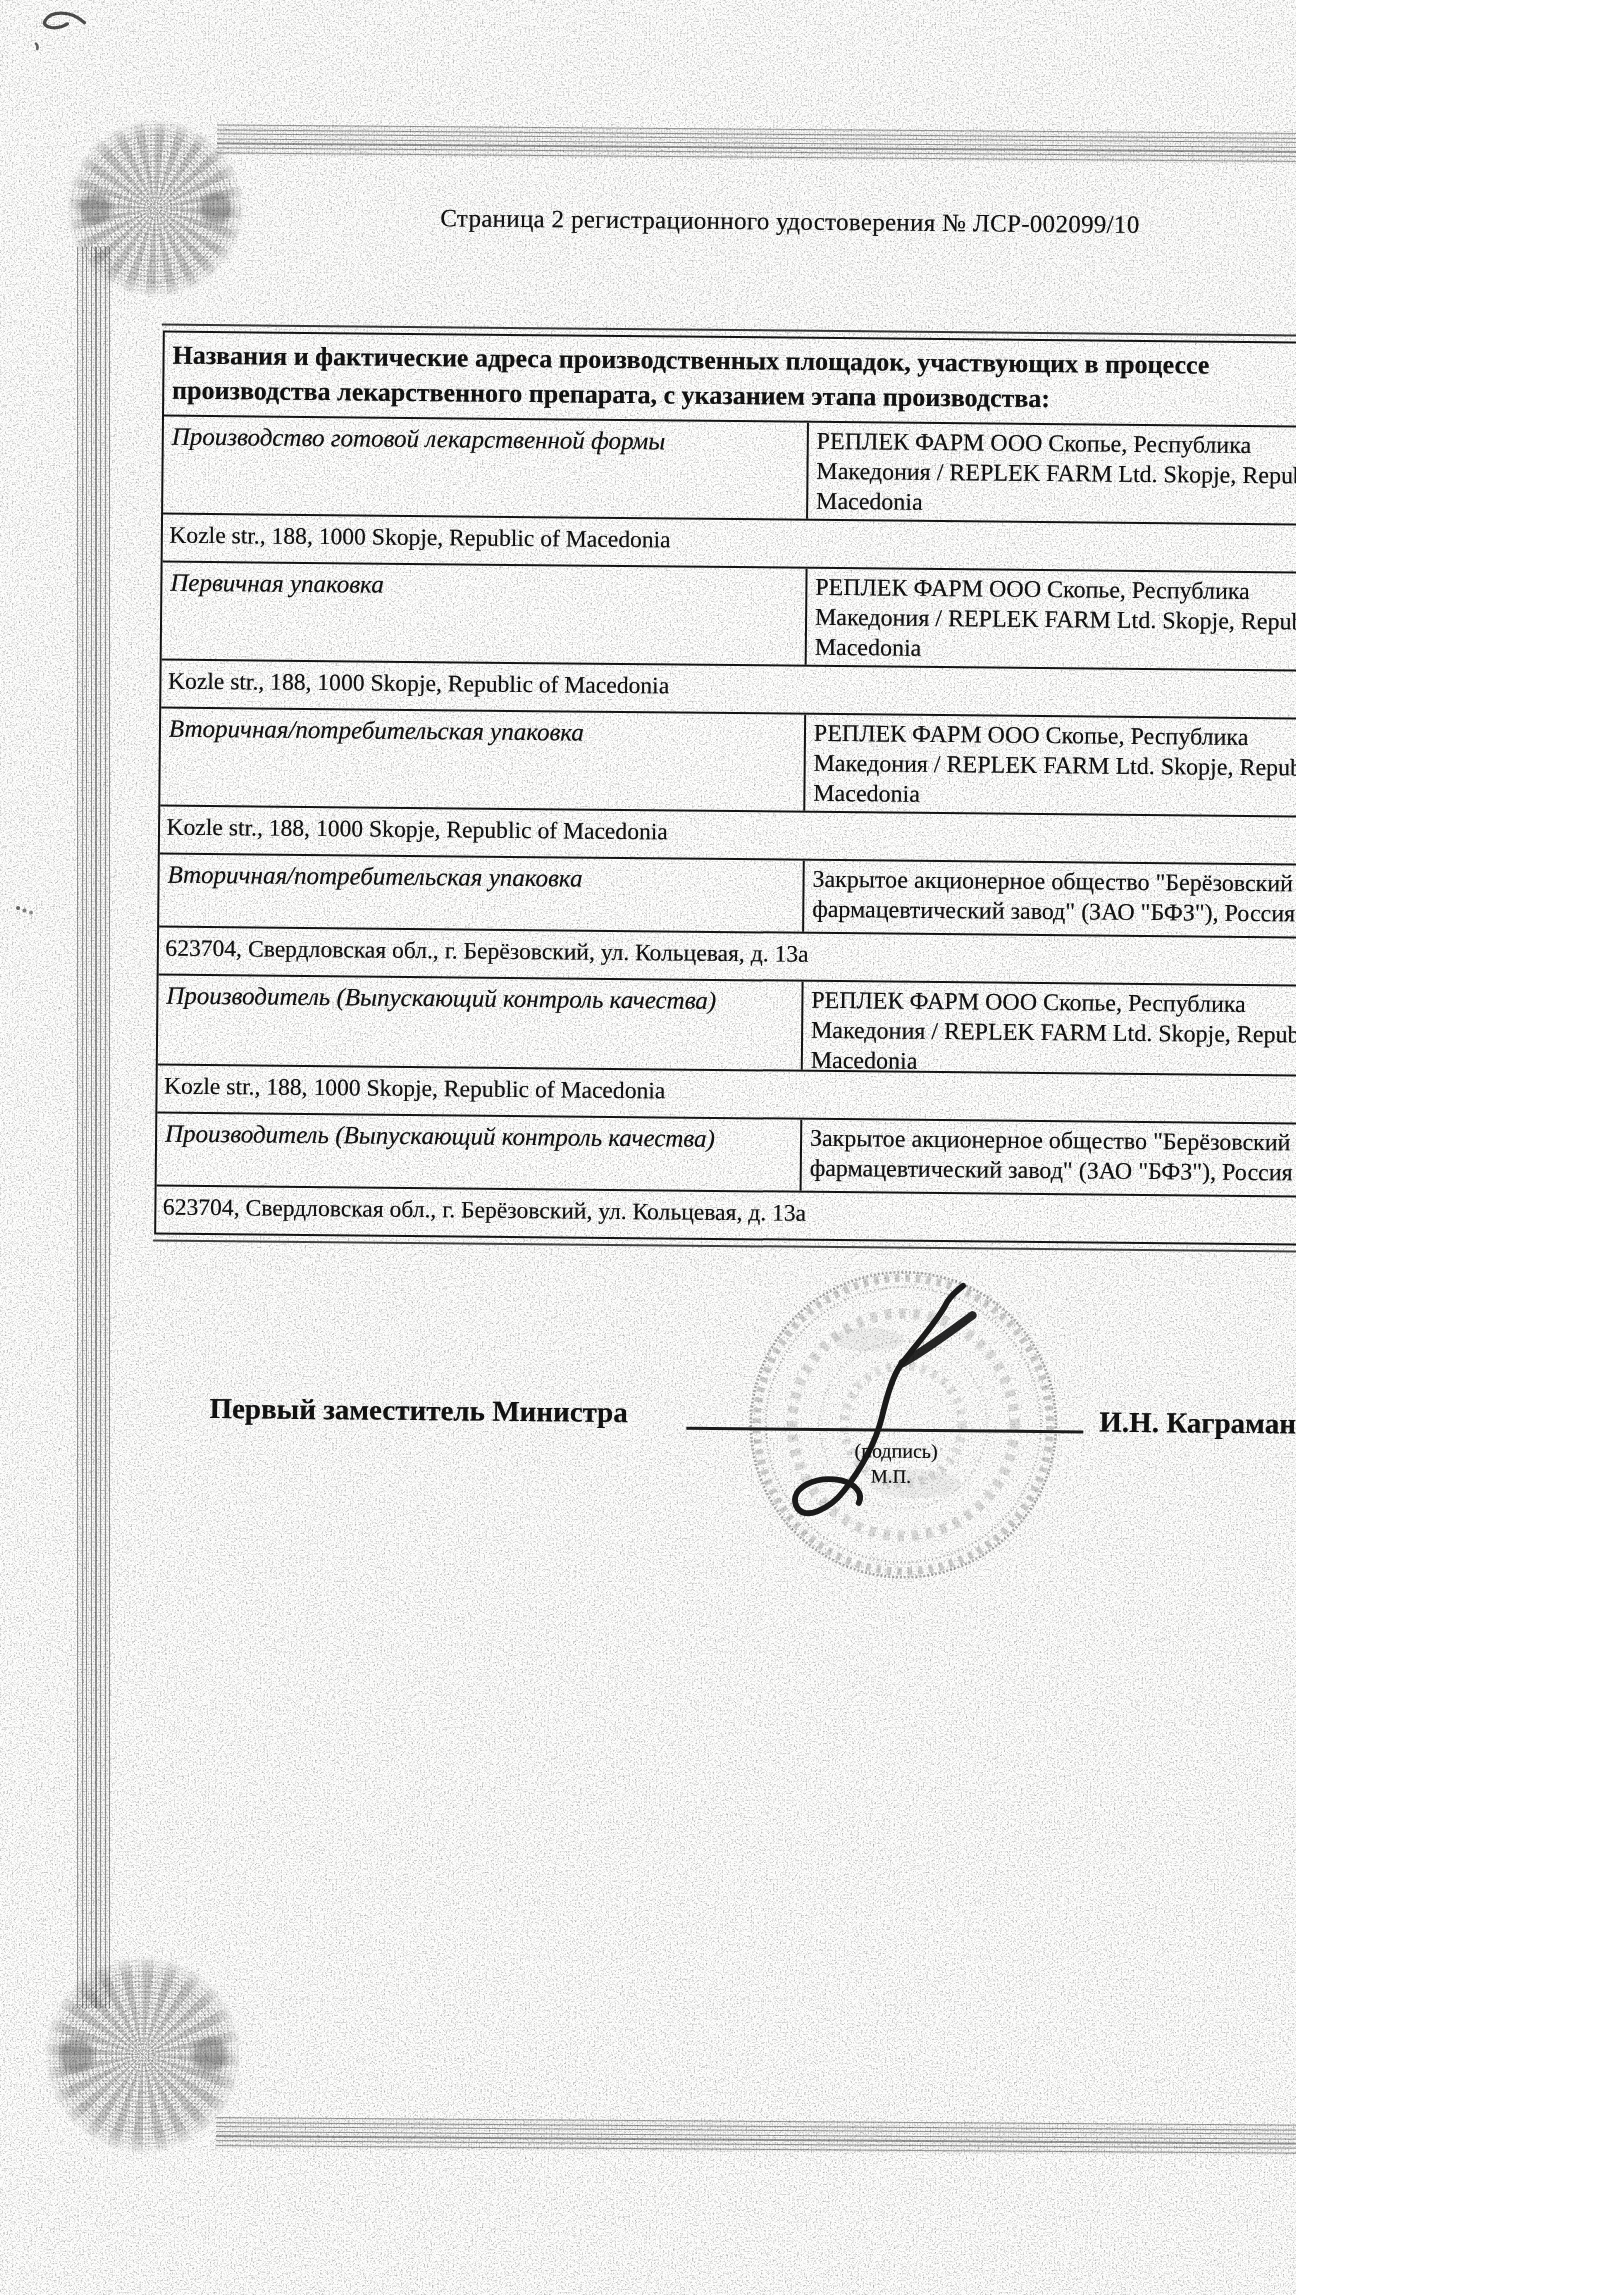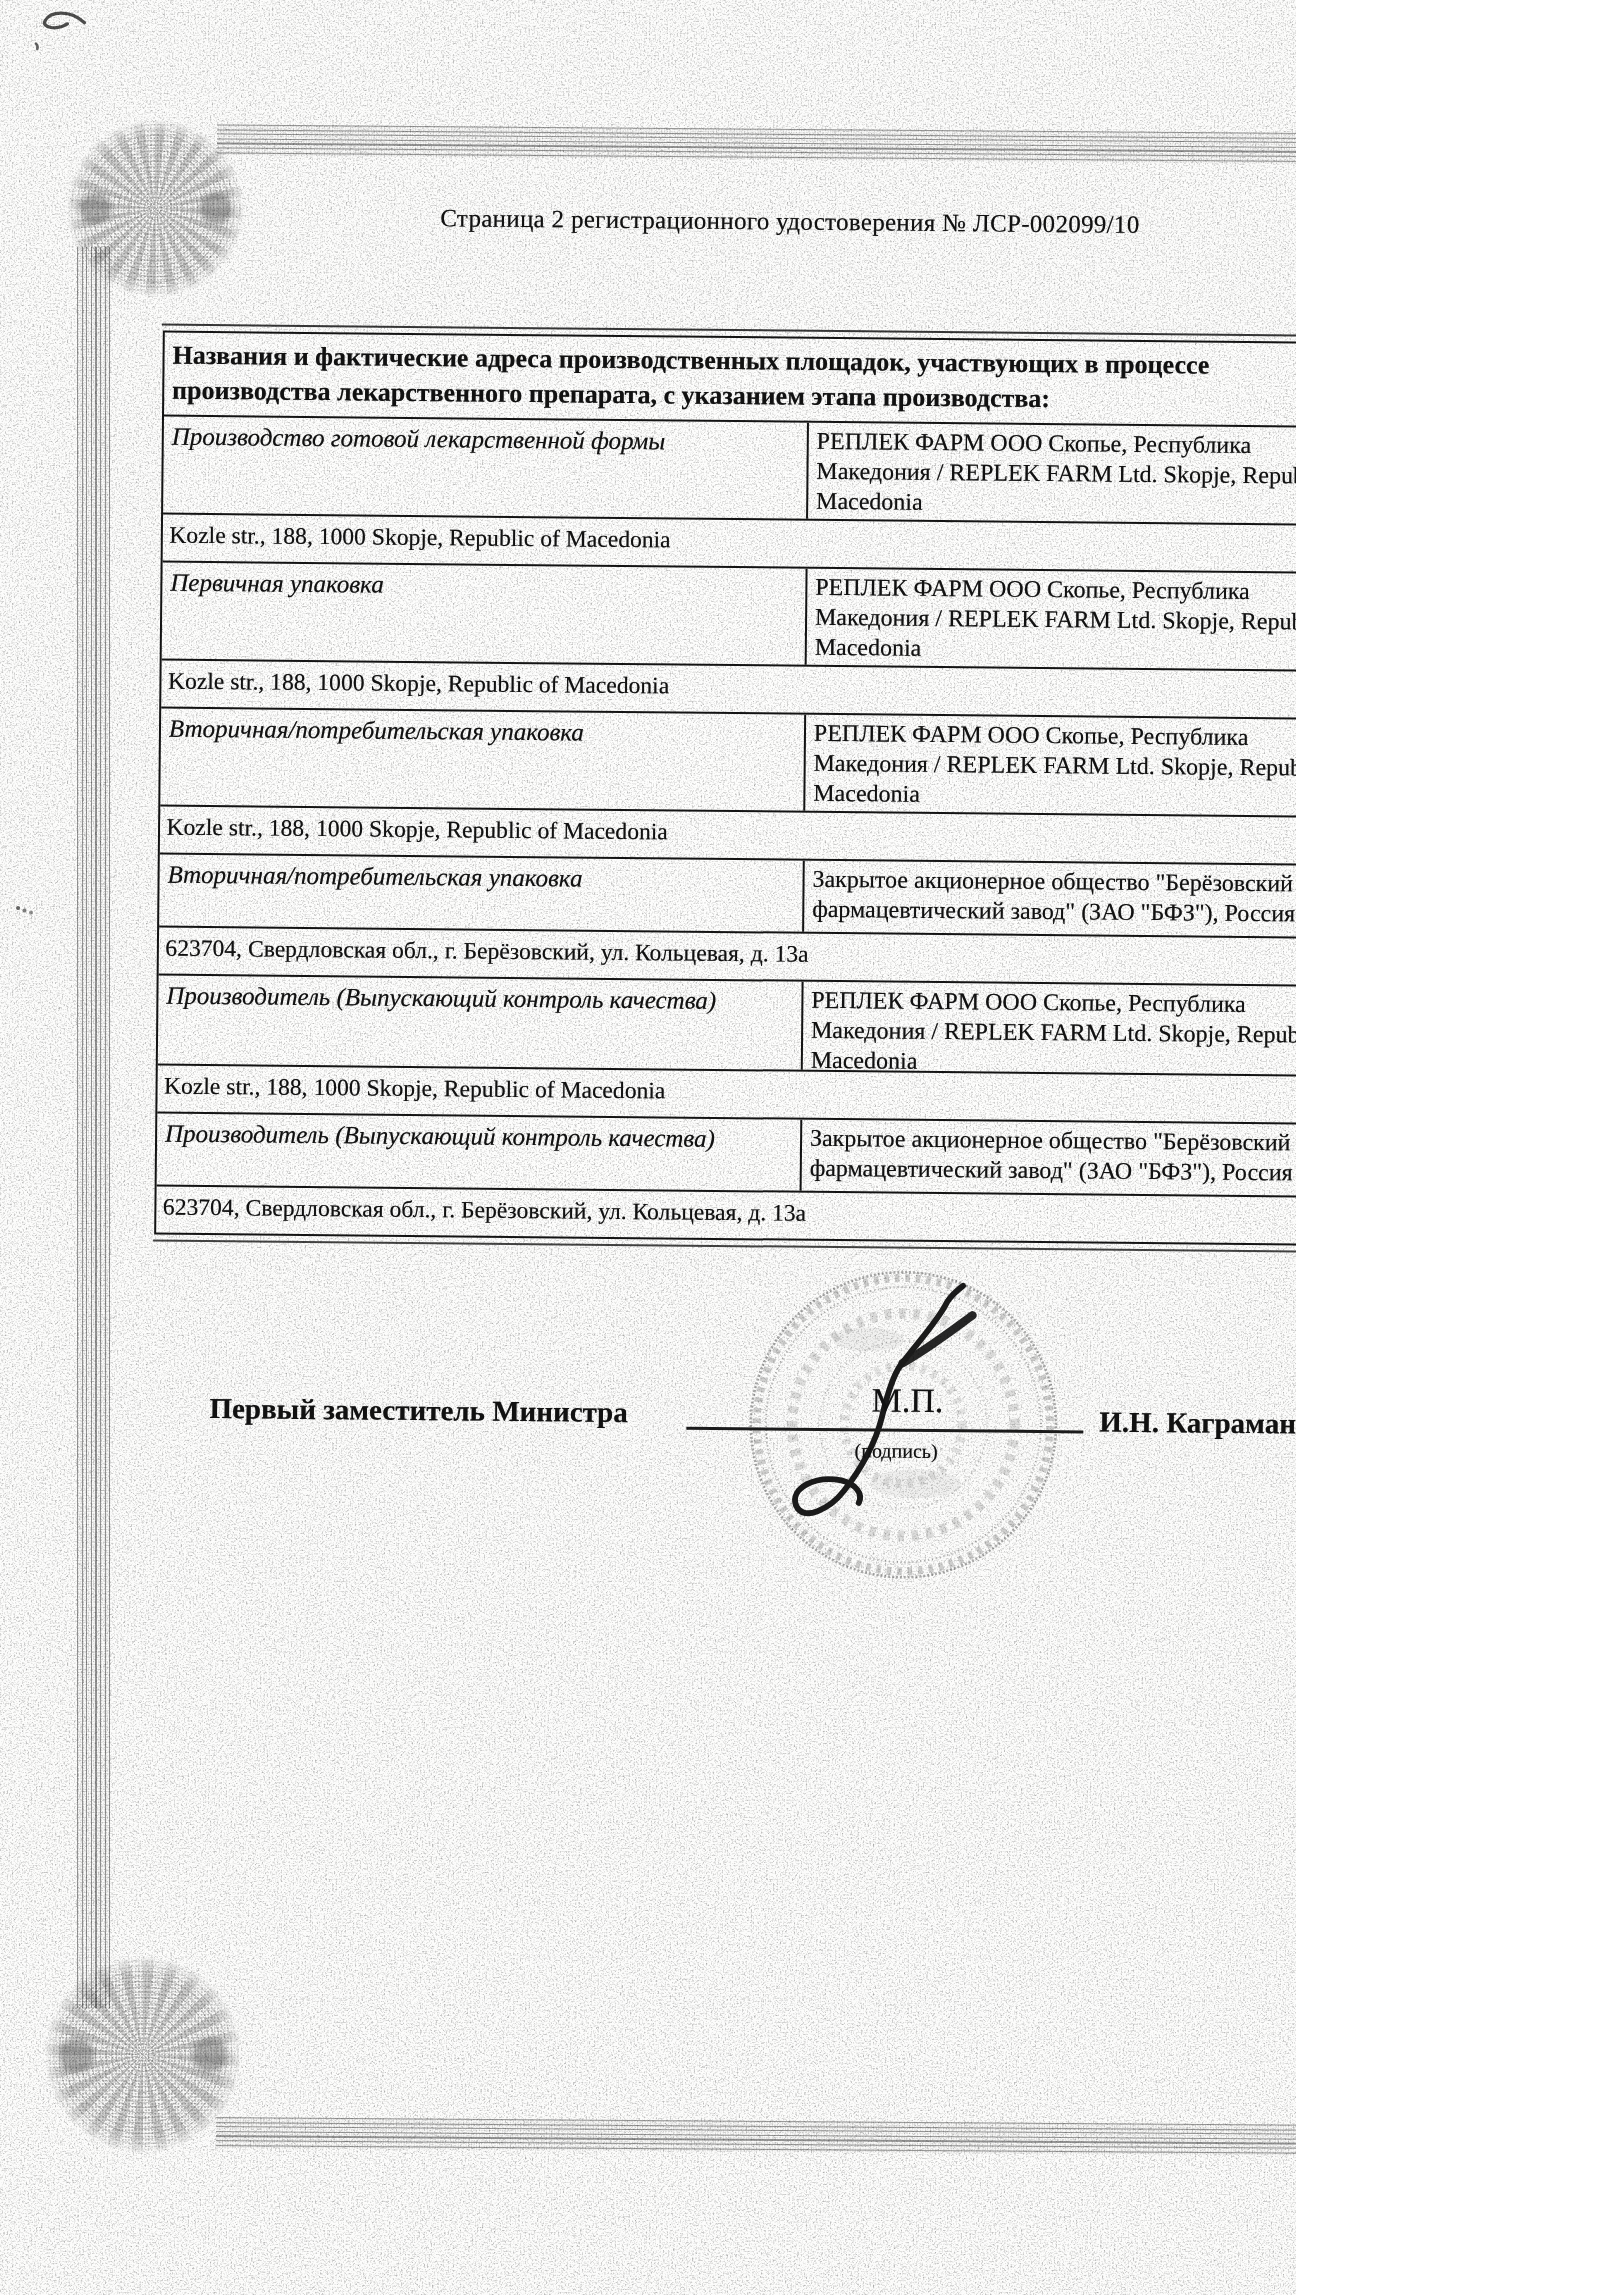--- a/index.html
+++ b/index.html
@@ -72,21 +72,21 @@
   .row-stage { display:flex; }
   .cell-stage { width:643px; box-sizing:border-box; padding:5.2px 10.5px 0 7.9px; font-style:italic; font-size:25px; line-height:30px; }
   .cell-manuf { flex:1; box-sizing:border-box; border-left:2px solid #141414; padding:3.3px 3.9px 0 7.9px; font-size:24px; line-height:30px; white-space:pre-line; }
   .h-replek { height:98px; } .h-replek-tight { height:90px; } .h-zao { height:73px; }
   .row-address { height:48px; font-size:23.6px; padding:7.2px 2.6px 0 6.5px; box-sizing:border-box; white-space:nowrap; }
   
   .sig-title { position:absolute; left:223px; top:1390px; font-size:29px; font-weight:bold; white-space:nowrap; }
   .sig-name  { position:absolute; left:1113px; top:1395px; font-size:29px; font-weight:bold; white-space:nowrap; }
   .sig-line  { position:absolute; left:700px; top:1420px; width:397px; height:2.6px; background:#1c1c1c; }
   .sig-caption { position:absolute; left:851px; top:1431px; width:118px; text-align:center; font-size:20px; }
-  .sig-mp    { position:absolute; left:885px; top:1373px; font-size:34px; }
+  .sig-mp    { position:absolute; left:885px; top:1457px; font-size:19px; }
   .stamp { position:absolute; left:714px; top:1213px; }
   
   .noise { position:absolute; left:0; top:0; z-index:9; pointer-events:none; mix-blend-mode:multiply; }
 </style>
 </head>
 <body>
 
 <div class="page">
 
   <div class="band band-h band-top"></div>

